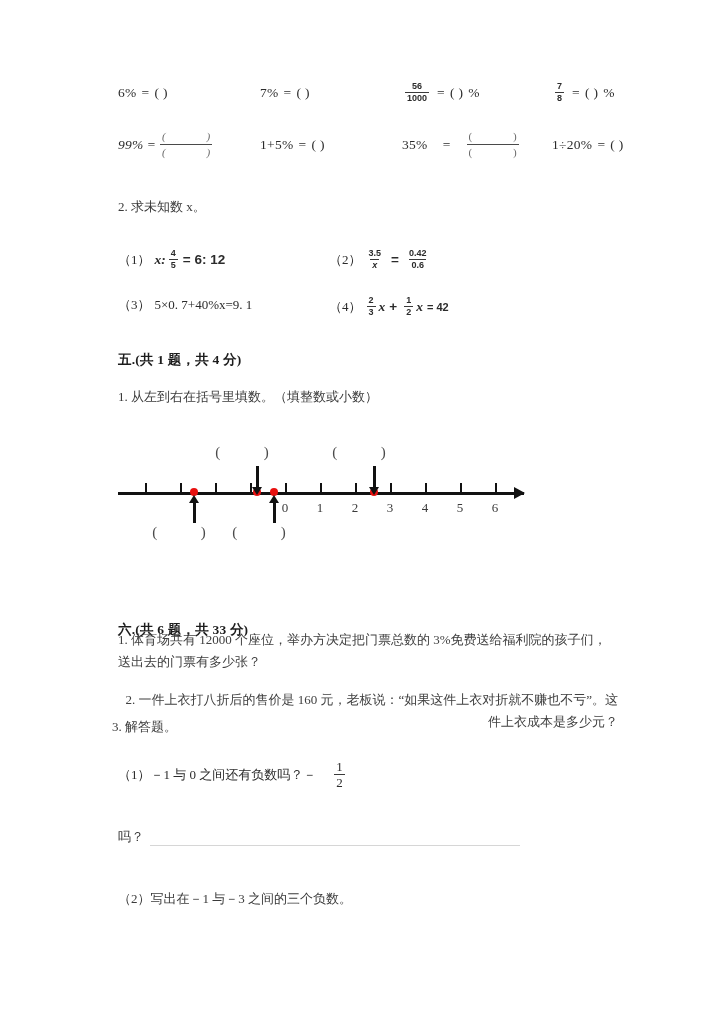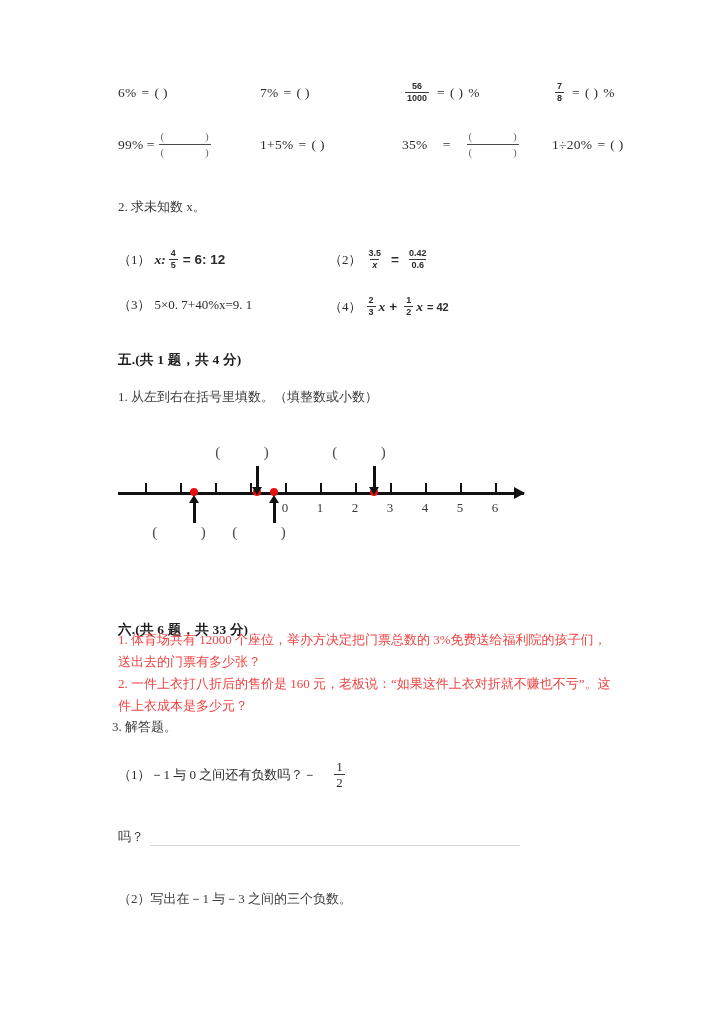--- a/index.html
+++ b/index.html
@@ -46,21 +46,21 @@
     position: absolute;
     font-size: 13px;
     line-height: 21px;
     color: #3a3a3a;
     white-space: nowrap;
   }
   .para-wrap {
     position: absolute;
     font-size: 13px;
     line-height: 22px;
-    color: #ef4444;
+    color: #404040;
   }
 
   
   .frac {
     display: inline-flex;
     flex-direction: column;
     align-items: center;
     justify-content: center;
     vertical-align: middle;
     margin: 0 3px;
@@ -246,21 +246,21 @@
         <span class="den">8</span>
       </span>
       <span class="pct" style="margin:0 5px;">=</span>
       <span class="pct">(      )</span>
       <span class="pct" style="margin-left:5px;">%</span>
     </div>
   </div>
 
   <div class="row" style="left:118px; top:131px;">
 
-    <div class="cell" style="width:142px;">
+    <div class="cell" style="width:142px;font-style:italic;">
       <span class="pct">99%</span>
       <span class="pct" style="margin:0 3px;">=</span>
       <span class="pfrac">
         <span class="num">
           <span>(</span>
           <span>)</span>
         </span>
         <span class="den">
           <span>(</span>
           <span>)</span>
@@ -385,21 +385,21 @@
     <div class="nl-paren bottom" style="left:71px;">(      )</div>
 
     <div class="nl-arrow-up" style="left:156px;"></div>
     <div class="nl-paren bottom" style="left:151px;">(      )</div>
   </div>
 
   <div class="sec-head" style="left:118px; top:597px;margin-top:24px;">六.(共 6 题，共 33 分)</div>
 
   <div class="para-wrap" style="left:118px; top:629px; width:500px;">1. 体育场共有 12000 个座位，举办方决定把门票总数的 3%免费送给福利院的孩子们，送出去的门票有多少张？</div>
 
-  <div class="para-wrap" style="left:118px; top:673px; width:500px;">2. 一件上衣打八折后的售价是 160 元，老板说：“如果这件上衣对折就不赚也不亏”。这件上衣成本是多少元？</div>
+  <div class="para-wrap" style="left:118px; top:689px; width:500px;text-align:right;">2. 一件上衣打八折后的售价是 160 元，老板说：“如果这件上衣对折就不赚也不亏”。这件上衣成本是多少元？</div>
 
   <div class="para" style="left:112px; top:716px;">3. 解答题。</div>
 
   <div class="row" style="left:118px; top:760px;">
     <span style="font-size:13px;">（1）－1 与 0 之间还有负数吗？－</span>
     <span class="frac big" style="margin:0 18px;">
       <span class="num">1</span>
       <span class="den">2</span>
     </span>
   </div>

